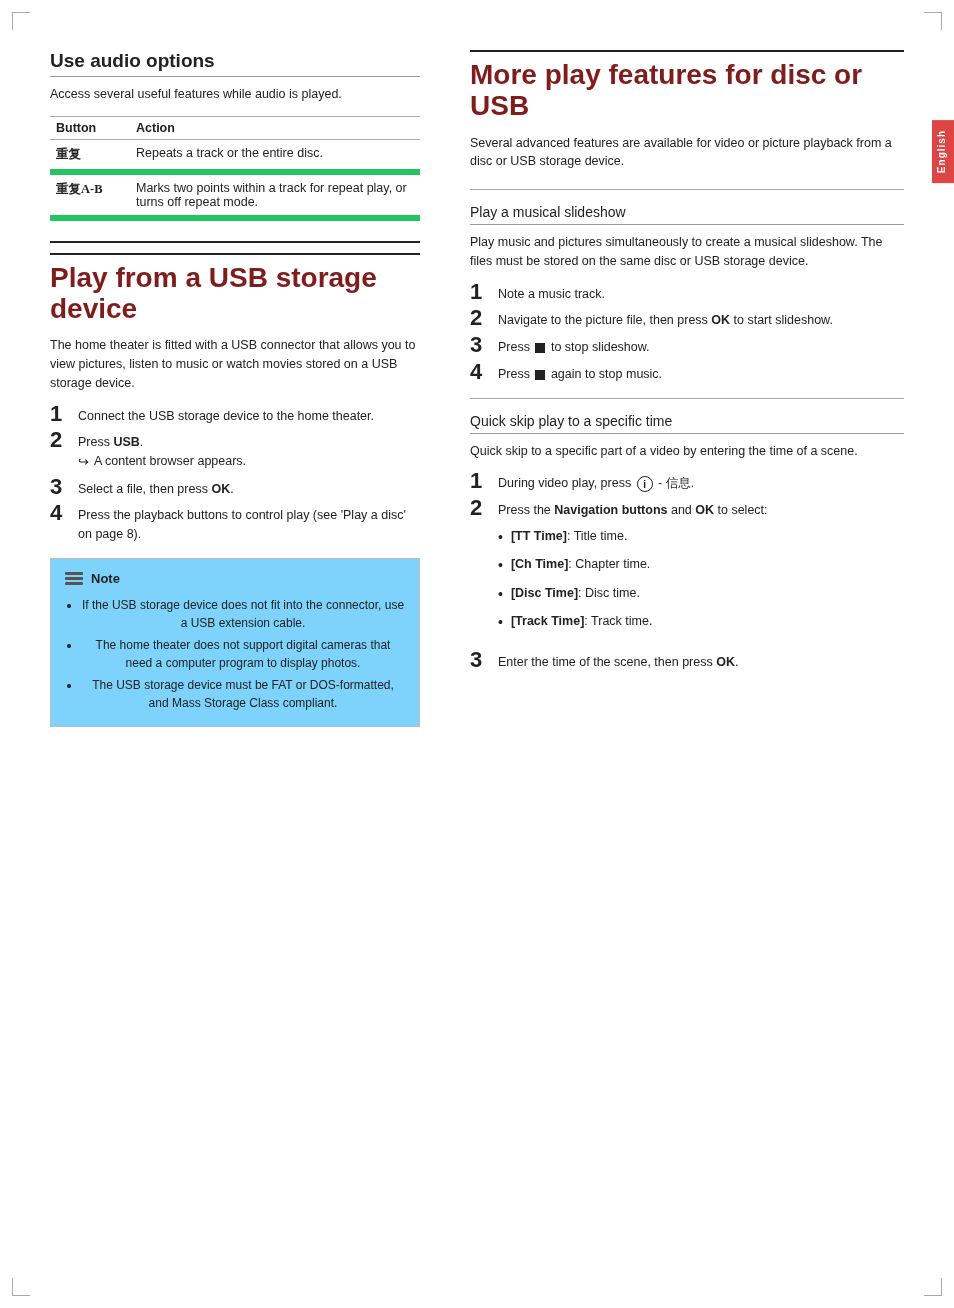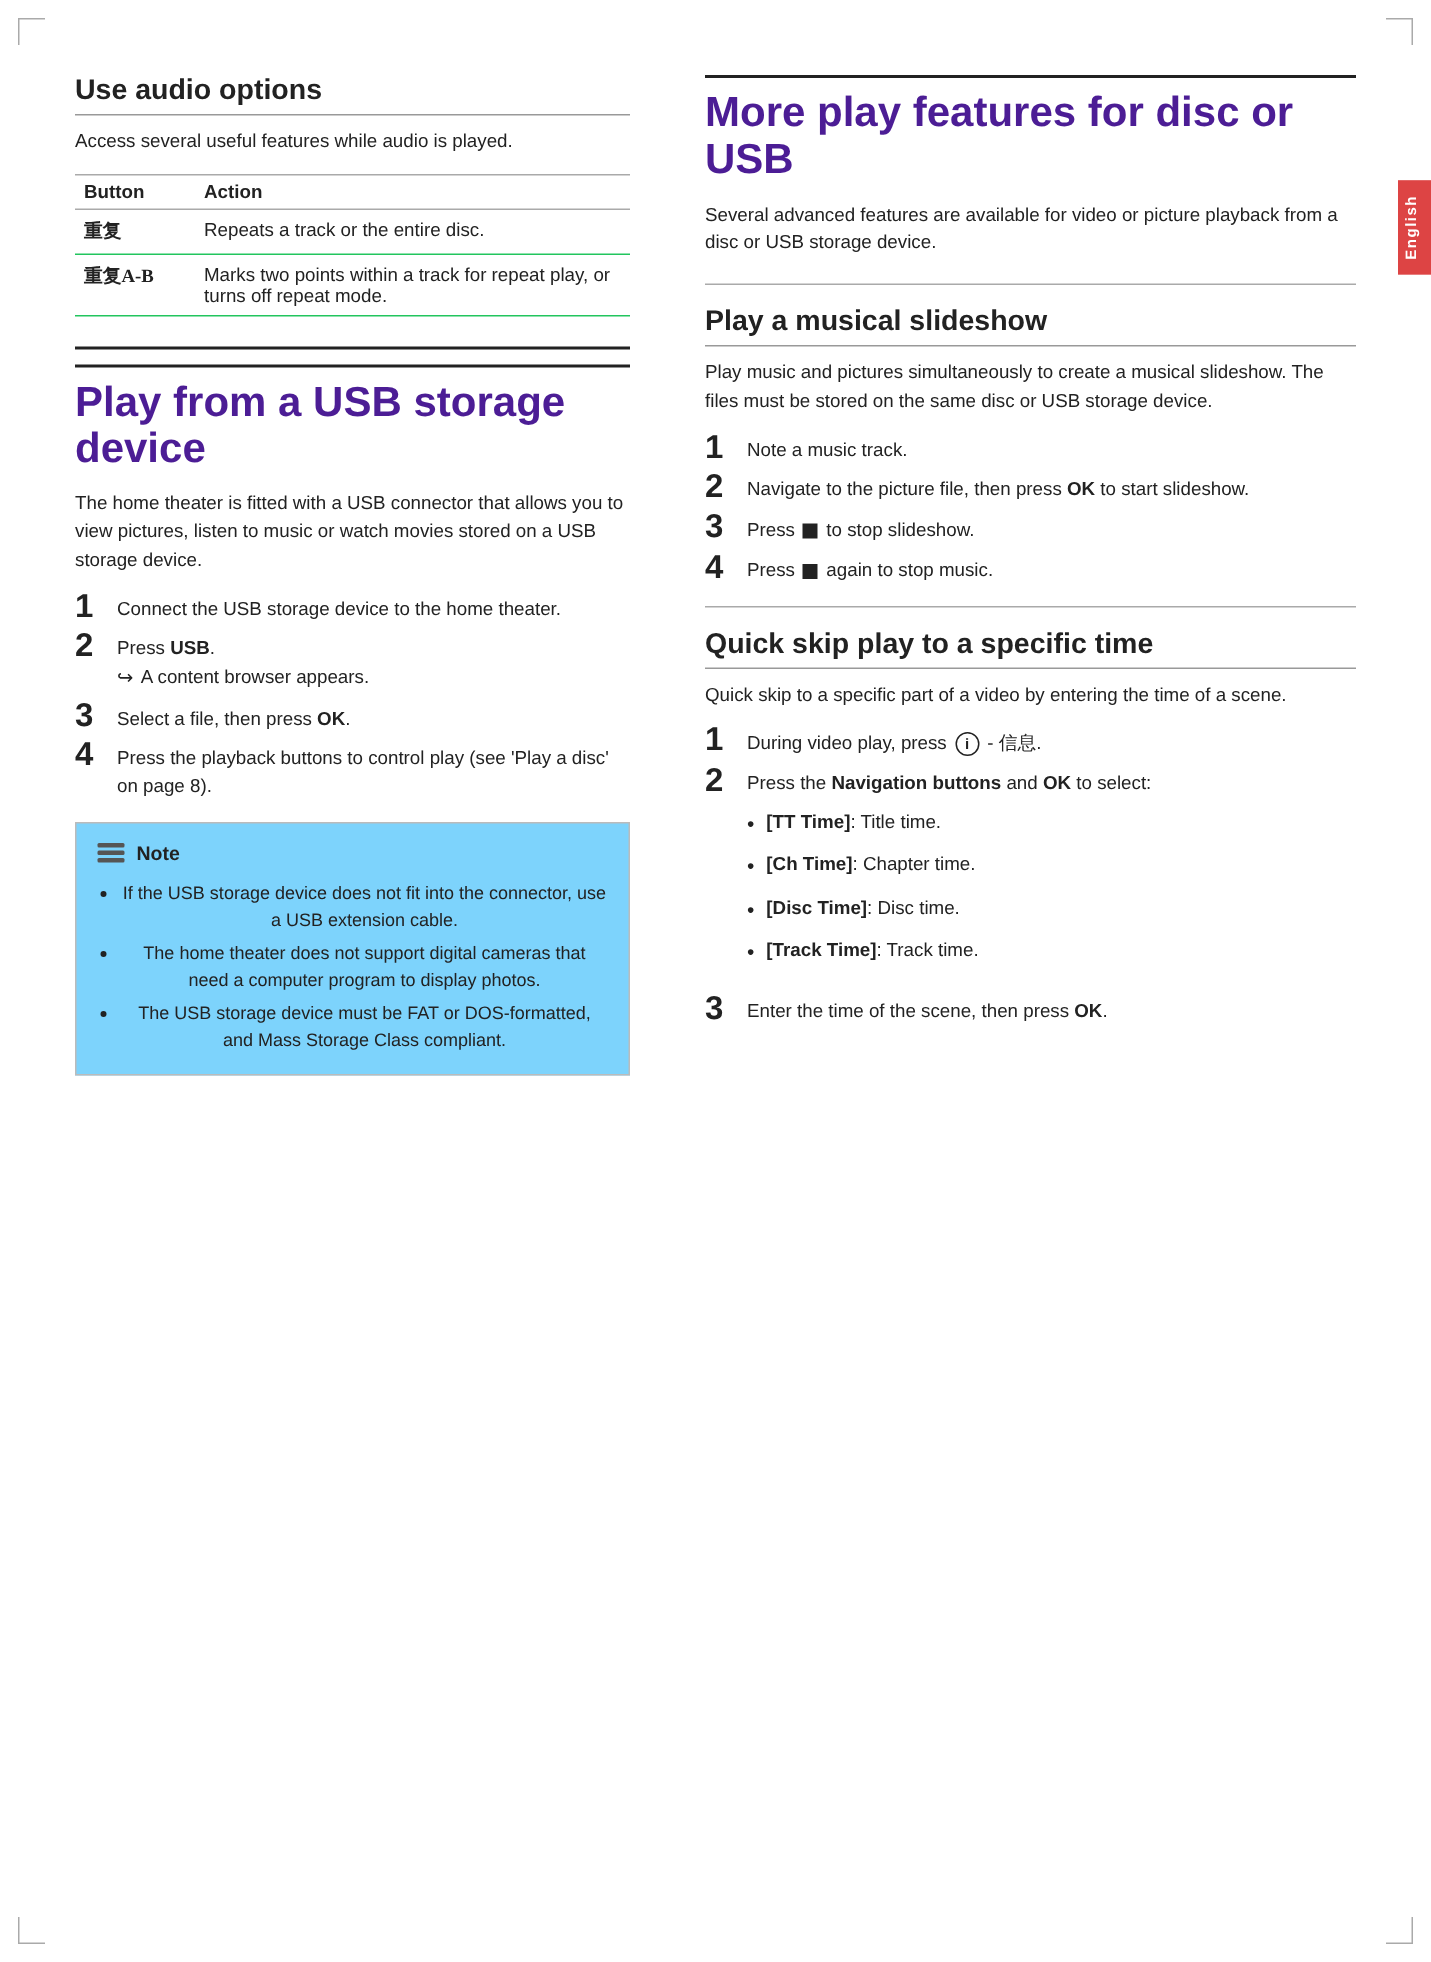--- a/index.html
+++ b/index.html
@@ -59,30 +59,30 @@
       font-weight: bold;
       color: #222;
       border-bottom: 1px solid #999;
       padding-bottom: 4px;
       margin-bottom: 8px;
     }
 
     .section-title-large {
       font-size: 28px;
       font-weight: bold;
-      color: #4c1d95;
+      color: #7f1d1d;
       line-height: 1.1;
       border-top: 2px solid #222;
       padding-top: 8px;
       margin-bottom: 12px;
     }
 
     .section-title-medium {
-      font-size: 19px;
-      font-weight: bold;
+      font-size: 14px;
+      font-weight: normal;
       color: #222;
       border-bottom: 1px solid #999;
       padding-bottom: 4px;
       margin-bottom: 8px;
     }
 
     .section-intro {
       font-size: 12.5px;
       line-height: 1.5;
       color: #222;
@@ -99,21 +99,21 @@
     .options-table th {
       text-align: left;
       font-weight: bold;
       border-bottom: 1px solid #aaa;
       border-top: 1px solid #aaa;
       padding: 4px 6px;
     }
     .options-table td {
       padding: 6px 6px;
       vertical-align: top;
-      border-bottom: 1px solid #22c55e;
+      border-bottom: 6px solid #22c55e;
     }
     .options-table td:first-child {
       width: 80px;
       font-weight: bold;
       white-space: nowrap;
     }
 
     
     .large-section-sep {
       border: none;

